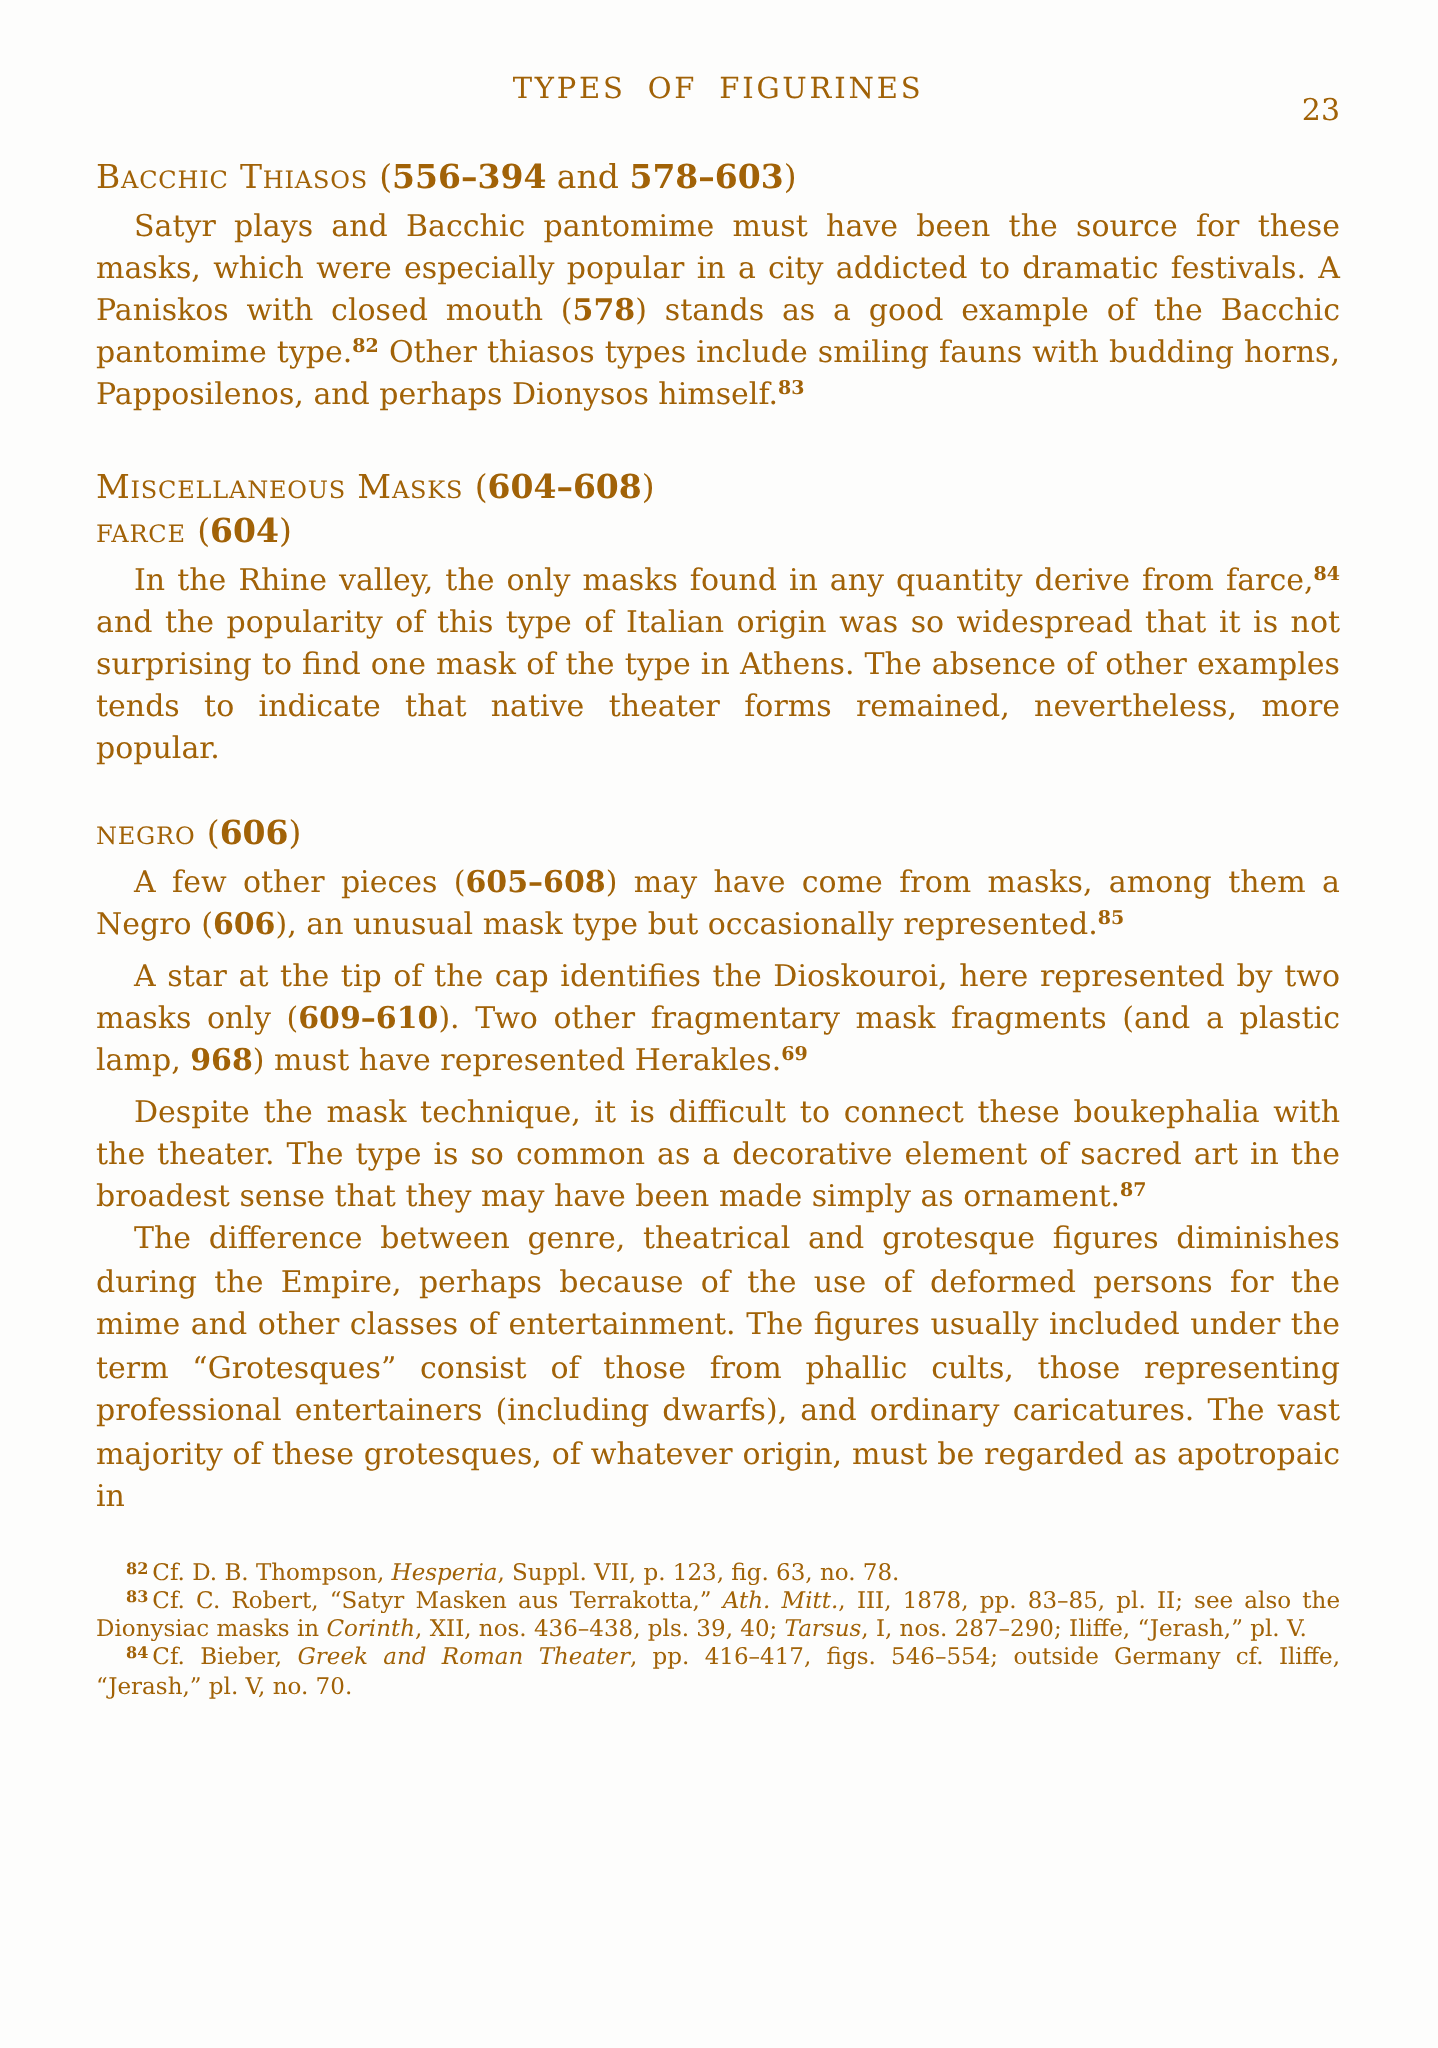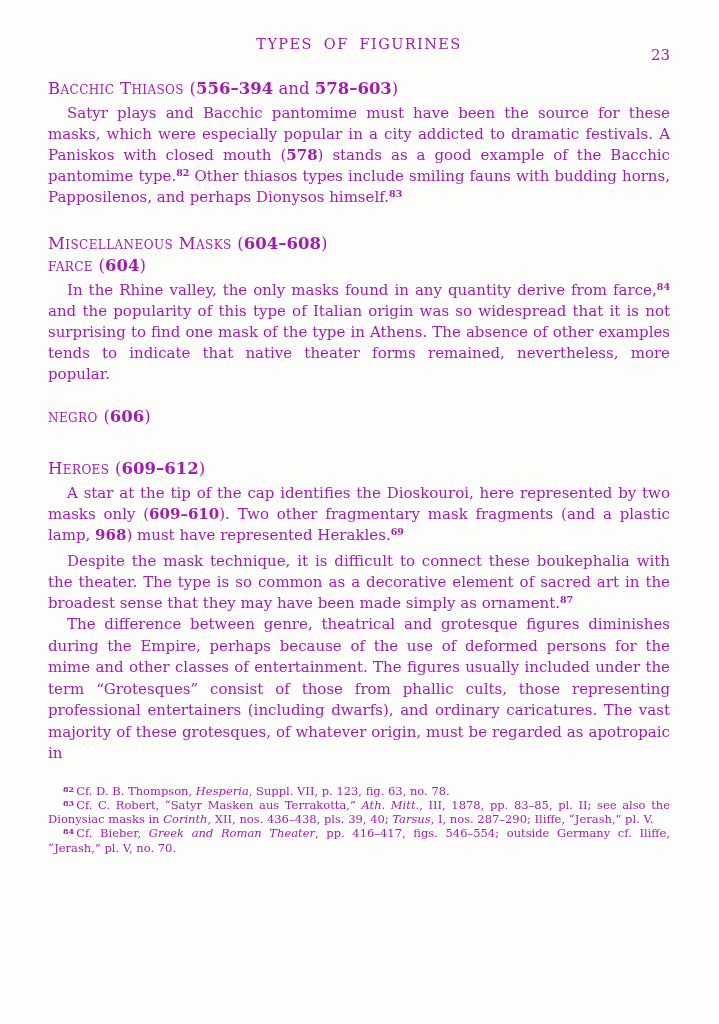--- a/index.html
+++ b/index.html
@@ -1,21 +1,21 @@
 <!DOCTYPE html>
 <html><head>
 <meta charset="utf-8">
 <style>
   html,body{margin:0;padding:0;background:#ffffff;}
   .page{
     position:relative;
     width:719px;height:1024px;
     box-sizing:border-box;
     background:#fdfdfc;
-    color:#a21caf;
+    color:#a16207;
     font-family:"DejaVu Serif", serif;
     padding:34px 49px 0 48px;
     overflow:hidden;
   }
   .running-head{position:relative;text-align:center;height:20px;}
   .running-title{
     font-size:14.5px;letter-spacing:1.4px;word-spacing:5px;
     display:inline-block;
   }
   .pagenum{position:absolute;right:0;top:12px;font-size:15px;}
@@ -77,27 +77,24 @@
     <h2 class="h-farce">
       <span>farce</span>
       <span class="nums">(<b>604</b>)</span>
     </h2>
     <p class="p-body">In the Rhine valley, the only masks found in any quantity derive from farce,<sup>84</sup> and the popularity of this type of Italian origin was so widespread that it is not surprising to find one mask of the type in Athens. The absence of other examples tends to indicate that native theater forms remained, nevertheless, more popular.</p>
 
     <h2 class="h-negro">
       <span>negro</span>
       <span class="nums">(<b>606</b>)</span>
     </h2>
+    <p class="p-body">A few other pieces (<b>605–608</b>) may have come from masks, among them a Negro (<b>606</b>), an unusual mask type but occasionally represented.<sup>85</sup></p>
   </section>
 
   <section>
-    <h2 class="h-heroes">
-      <span>Heroes</span>
-      <span class="nums">(<b>609–612</b>)</span>
-    </h2>
     <p class="p-body">A star at the tip of the cap identifies the Dioskouroi, here represented by two masks only (<b>609–610</b>). Two other fragmentary mask fragments (and a plastic lamp, <b>968</b>) must have represented Herakles.<sup>69</sup></p>
   </section>
 
   <section>
     <p class="p-body">Despite the mask technique, it is difficult to connect these boukephalia with the theater. The type is so common as a decorative element of sacred art in the broadest sense that they may have been made simply as ornament.<sup>87</sup></p>
   </section>
 
   <section>
     <p class="p-grot">The difference between genre, theatrical and grotesque figures diminishes during the Empire, perhaps because of the use of deformed persons for the mime and other classes of entertainment. The figures usually included under the term “Grotesques” consist of those from phallic cults, those representing professional entertainers (including dwarfs), and ordinary caricatures. The vast majority of these grotesques, of whatever origin, must be regarded as apotropaic in</p>
   </section>

